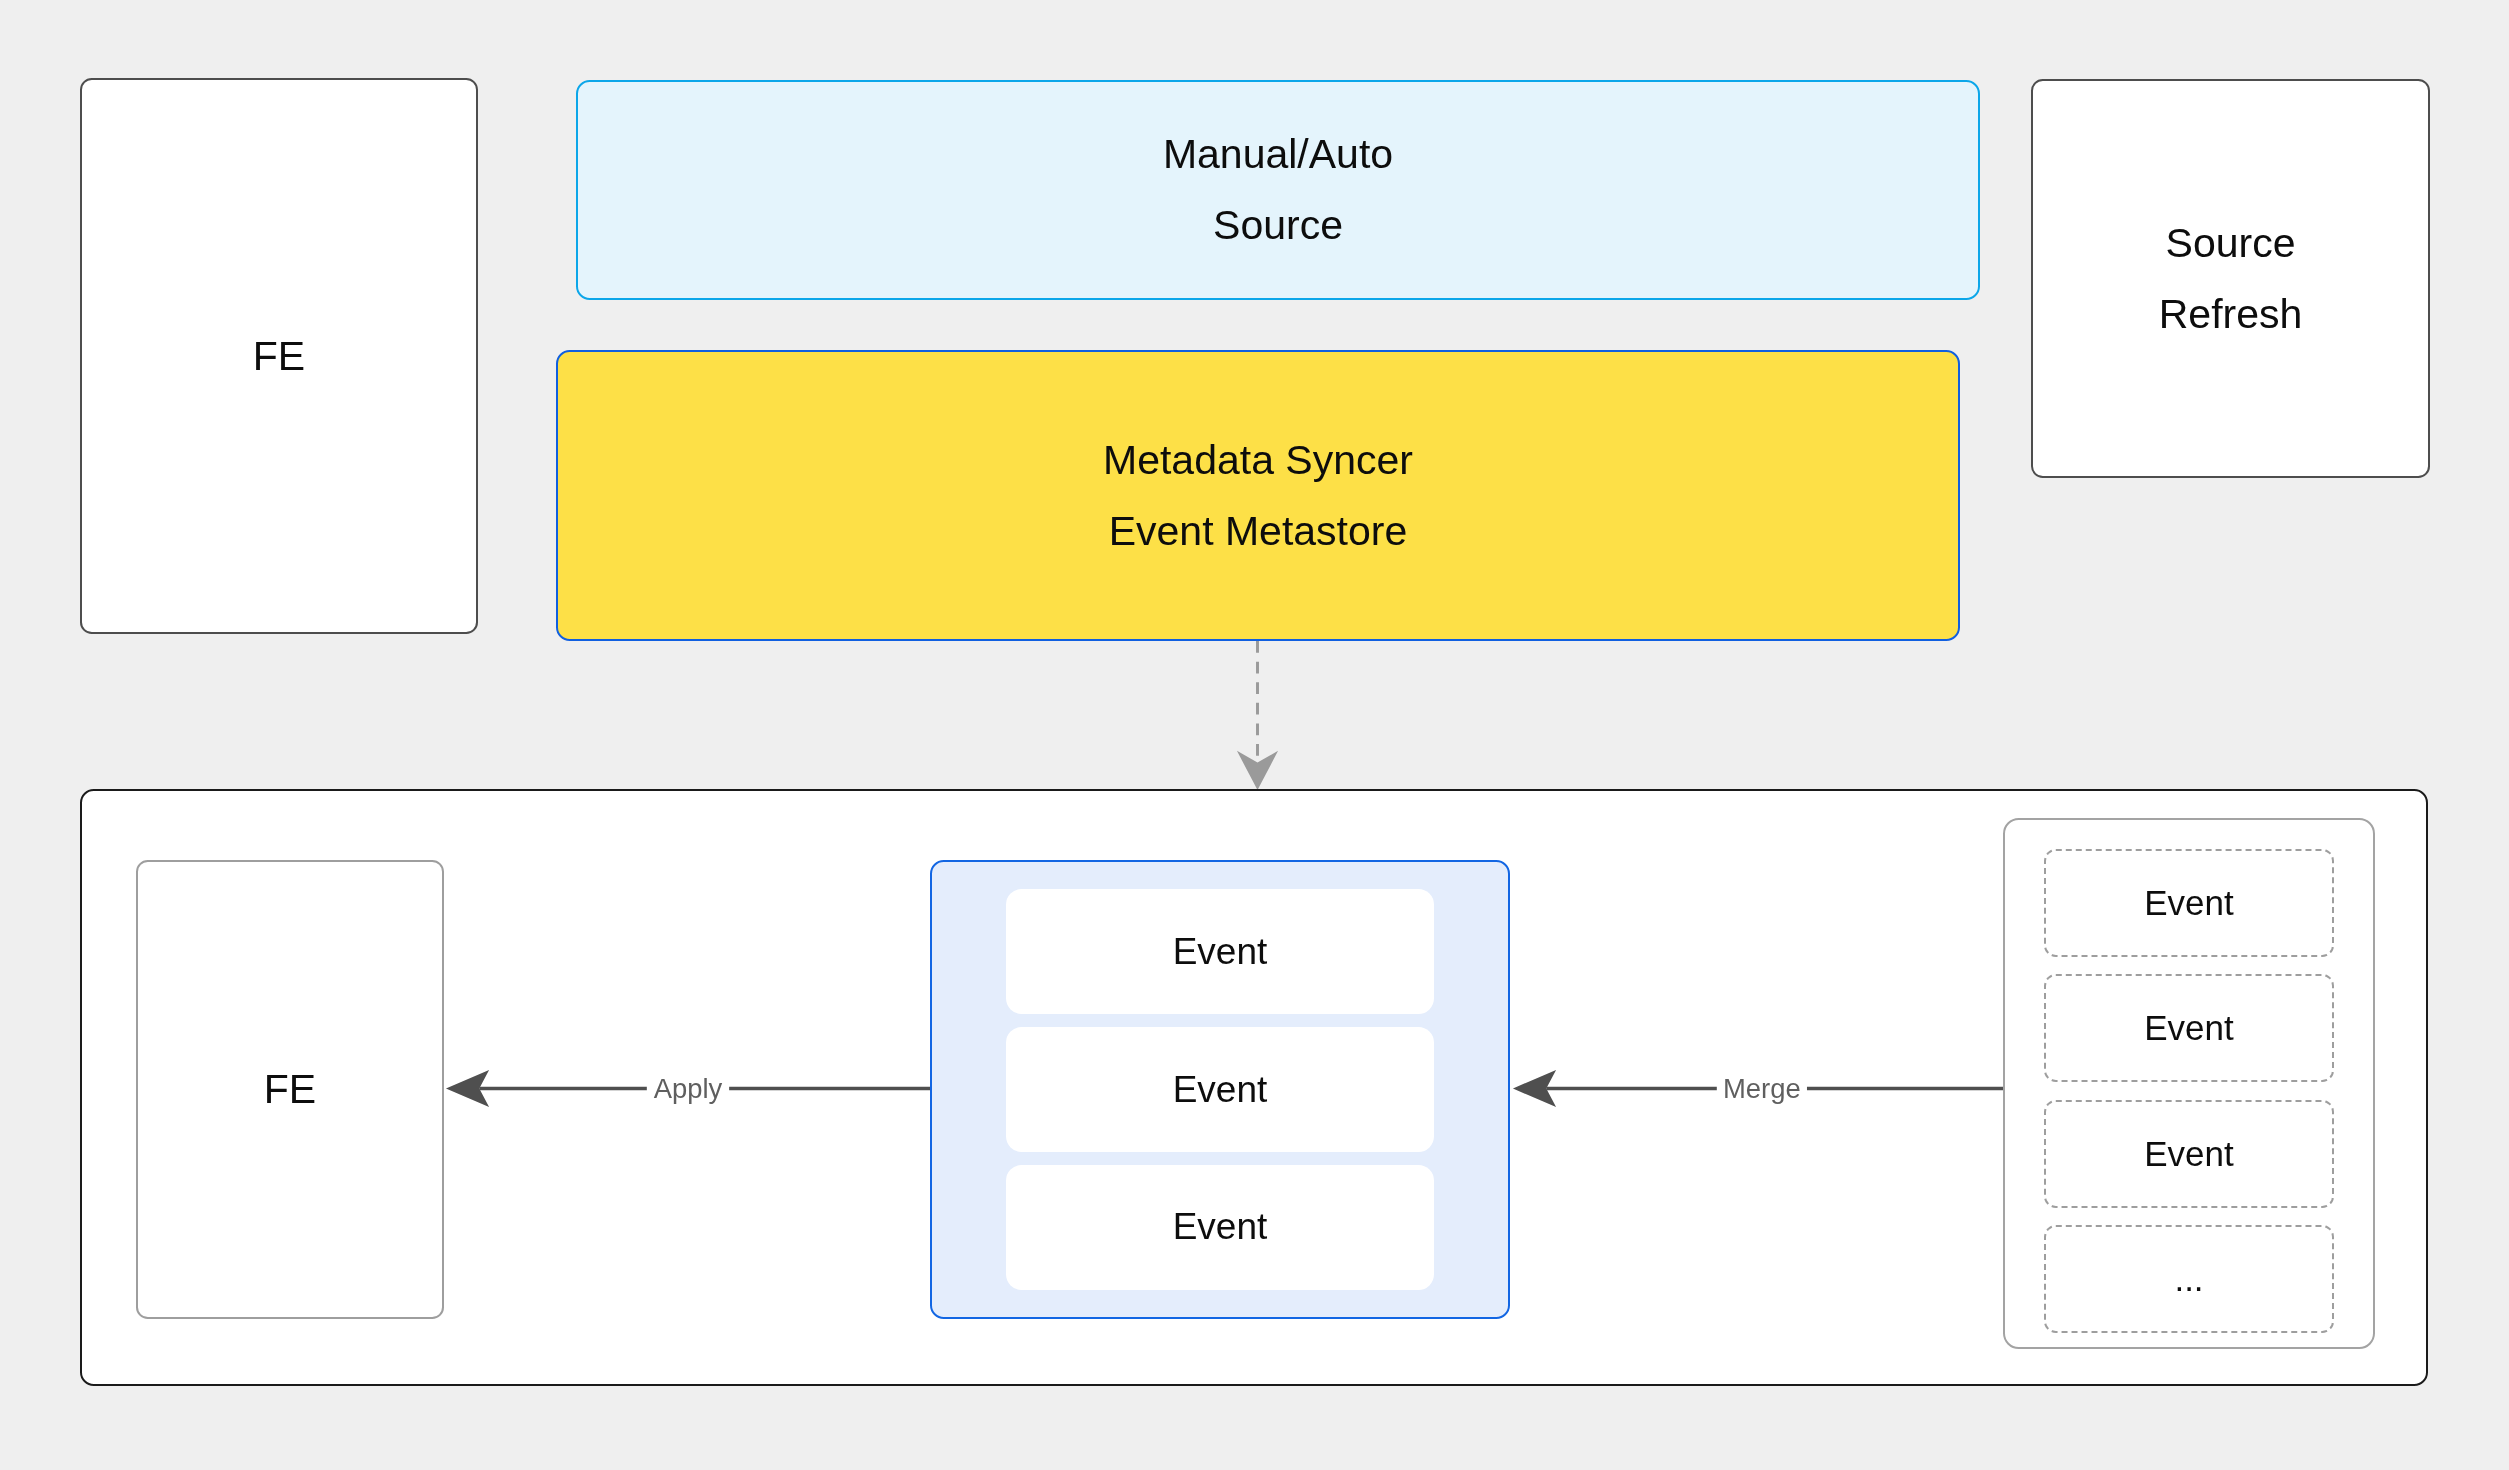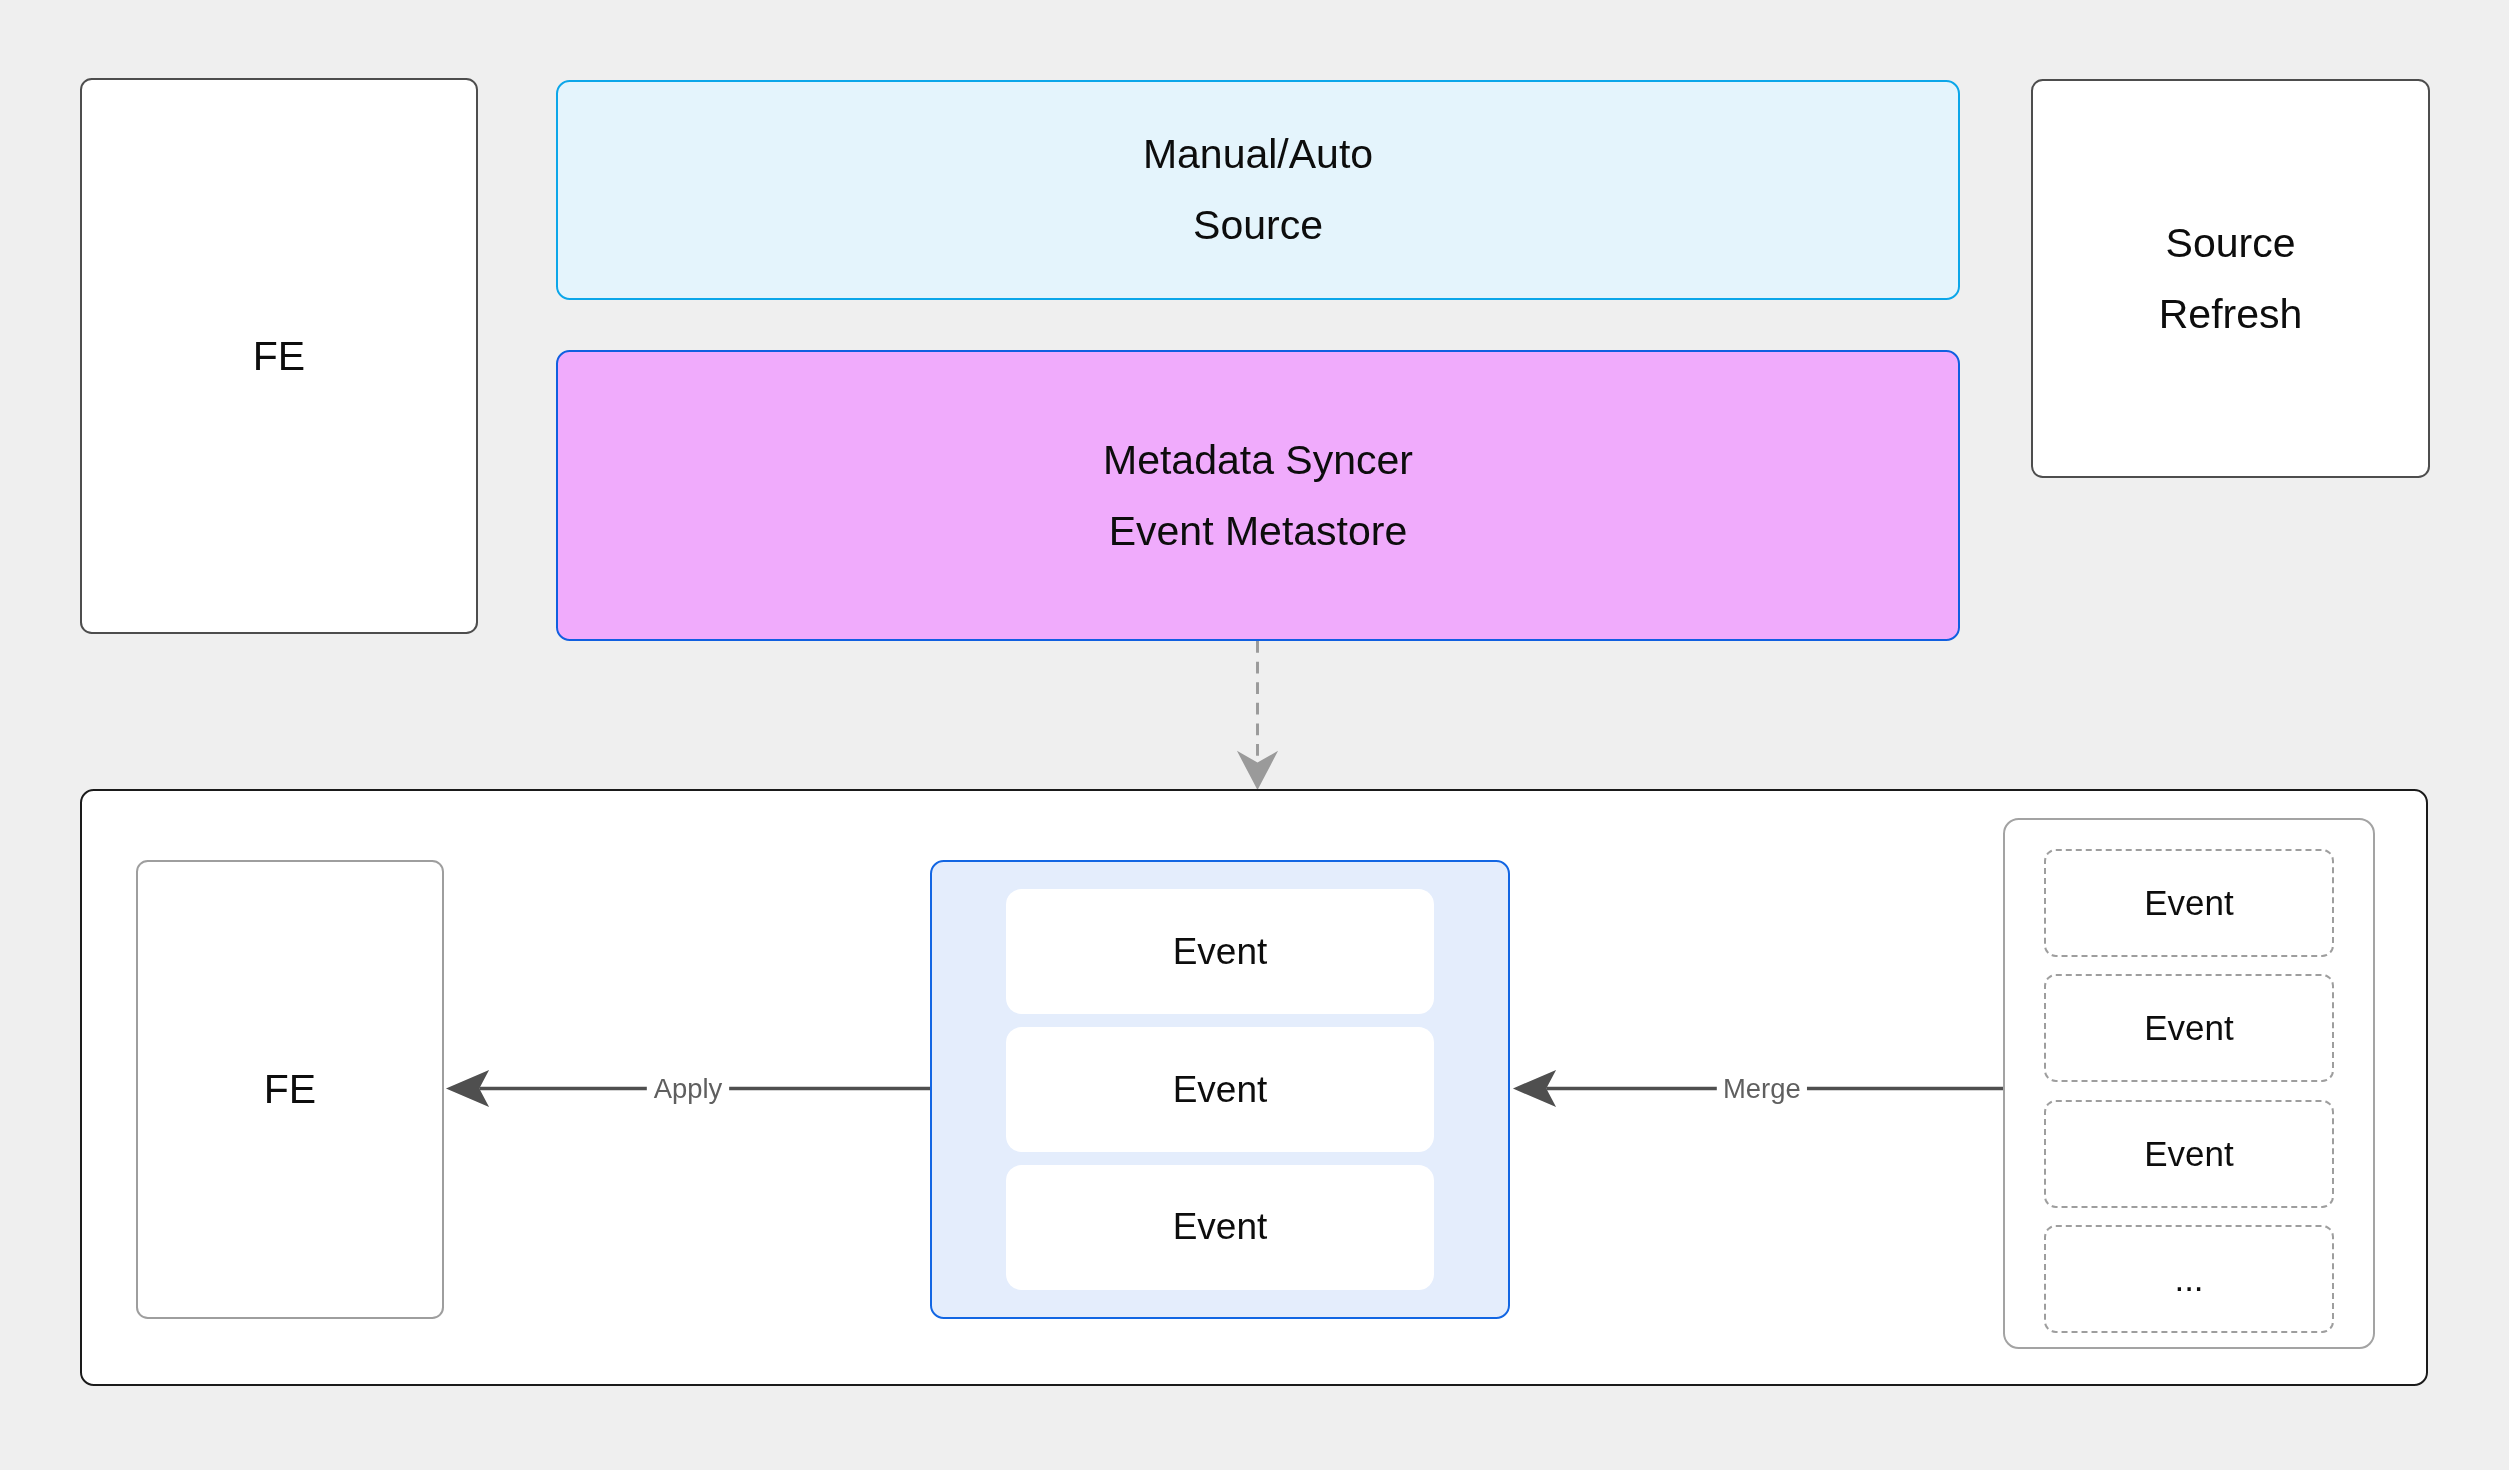--- a/index.html
+++ b/index.html
@@ -20,24 +20,24 @@
     border-radius: 11.8px;
     display: flex;
     align-items: center;
     justify-content: center;
     text-align: center;
     font-size: 41px;
     line-height: 71px;
     color: #0d0d0d;
   }
   .fe-top    { left: 80px;   top: 78px;  width: 398px;  height: 556px; }
-  .refresh   { left: 556px;  top: 80px;  width: 1404px; height: 220px;
+  .refresh   { left: 576px;  top: 80px;  width: 1404px; height: 220px;
                background: #e4f4fc; border: 2.5px solid #0ba6e9; border-radius: 13.7px; }
   .syncer    { left: 556px;  top: 350px; width: 1404px; height: 291px;
-               background: #f0abfc; border: 2.5px solid #105fe0; border-radius: 13.7px; }
+               background: #fde047; border: 2.5px solid #105fe0; border-radius: 13.7px; }
   .source    { left: 2031px; top: 79px;  width: 399px;  height: 399px; }
 
   
   .drop-arrow { left: 1233px; top: 641px; width: 49px; height: 155px; }
 
   
   .stage {
     left: 80px; top: 789px; width: 2348px; height: 597px;
     background: #ffffff;
     border: 2.5px solid #1a1a1a;

